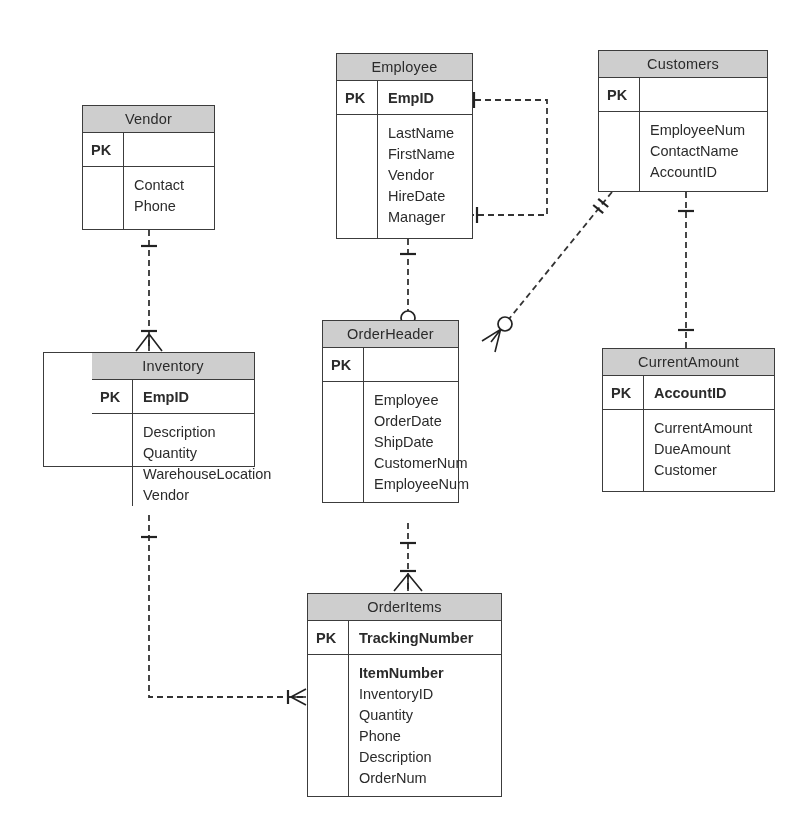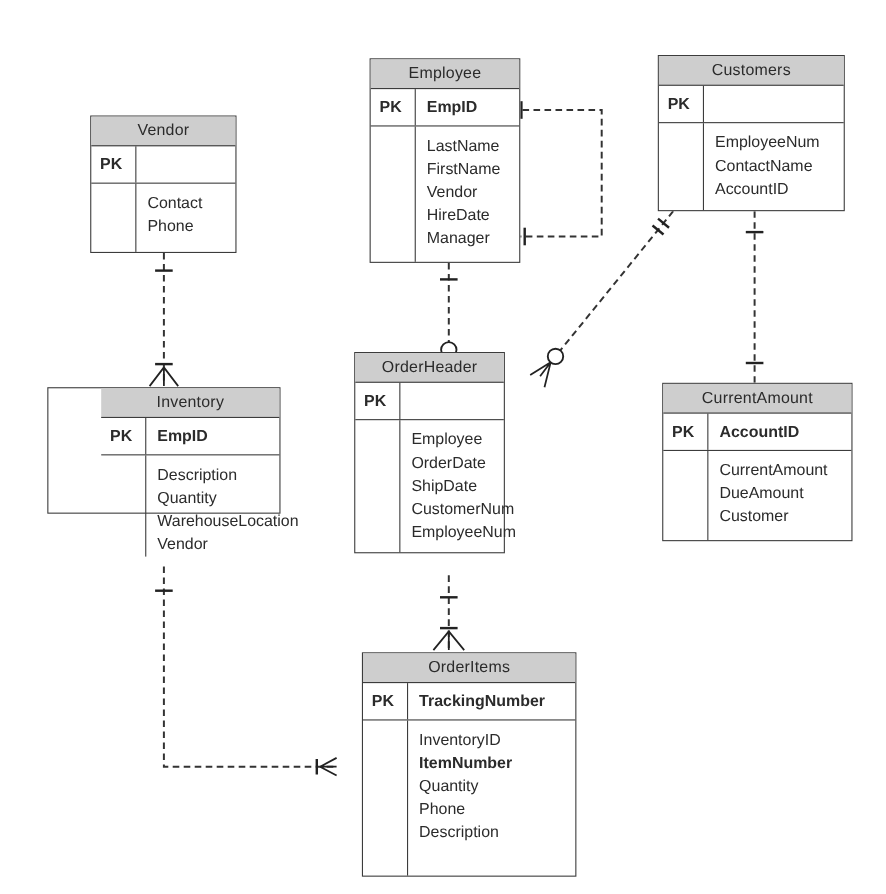--- a/index.html
+++ b/index.html
@@ -201,31 +201,32 @@
     <div class="ebody">
       <div class="bcol"></div>
       <div class="bfields">
         <div class="fld">CurrentAmount</div>
         <div class="fld">DueAmount</div>
         <div class="fld">Customer</div>
       </div>
     </div>
   </div>
 
-  <div class="entity" style="left:307px;top:593px;width:195px;height:204px;margin-left:22px;">
+  <div class="entity" style="left:307px;top:593px;width:195px;height:204px;">
     <div class="ehead">OrderItems</div>
     <div class="epk">
       <div class="pkcell">PK</div>
       <div class="pkname">TrackingNumber</div>
     </div>
     <div class="ebody">
       <div class="bcol"></div>
       <div class="bfields">
+        <div class="fld bold">ItemNumber</div>
         <div class="fld">InventoryID</div>
-        <div class="fld bold">ItemNumber</div>
         <div class="fld">Quantity</div>
         <div class="fld">Phone</div>
         <div class="fld">Description</div>
+        <div class="fld">OrderNum</div>
       </div>
     </div>
   </div>
 
 </div>
 
 </body></html>

